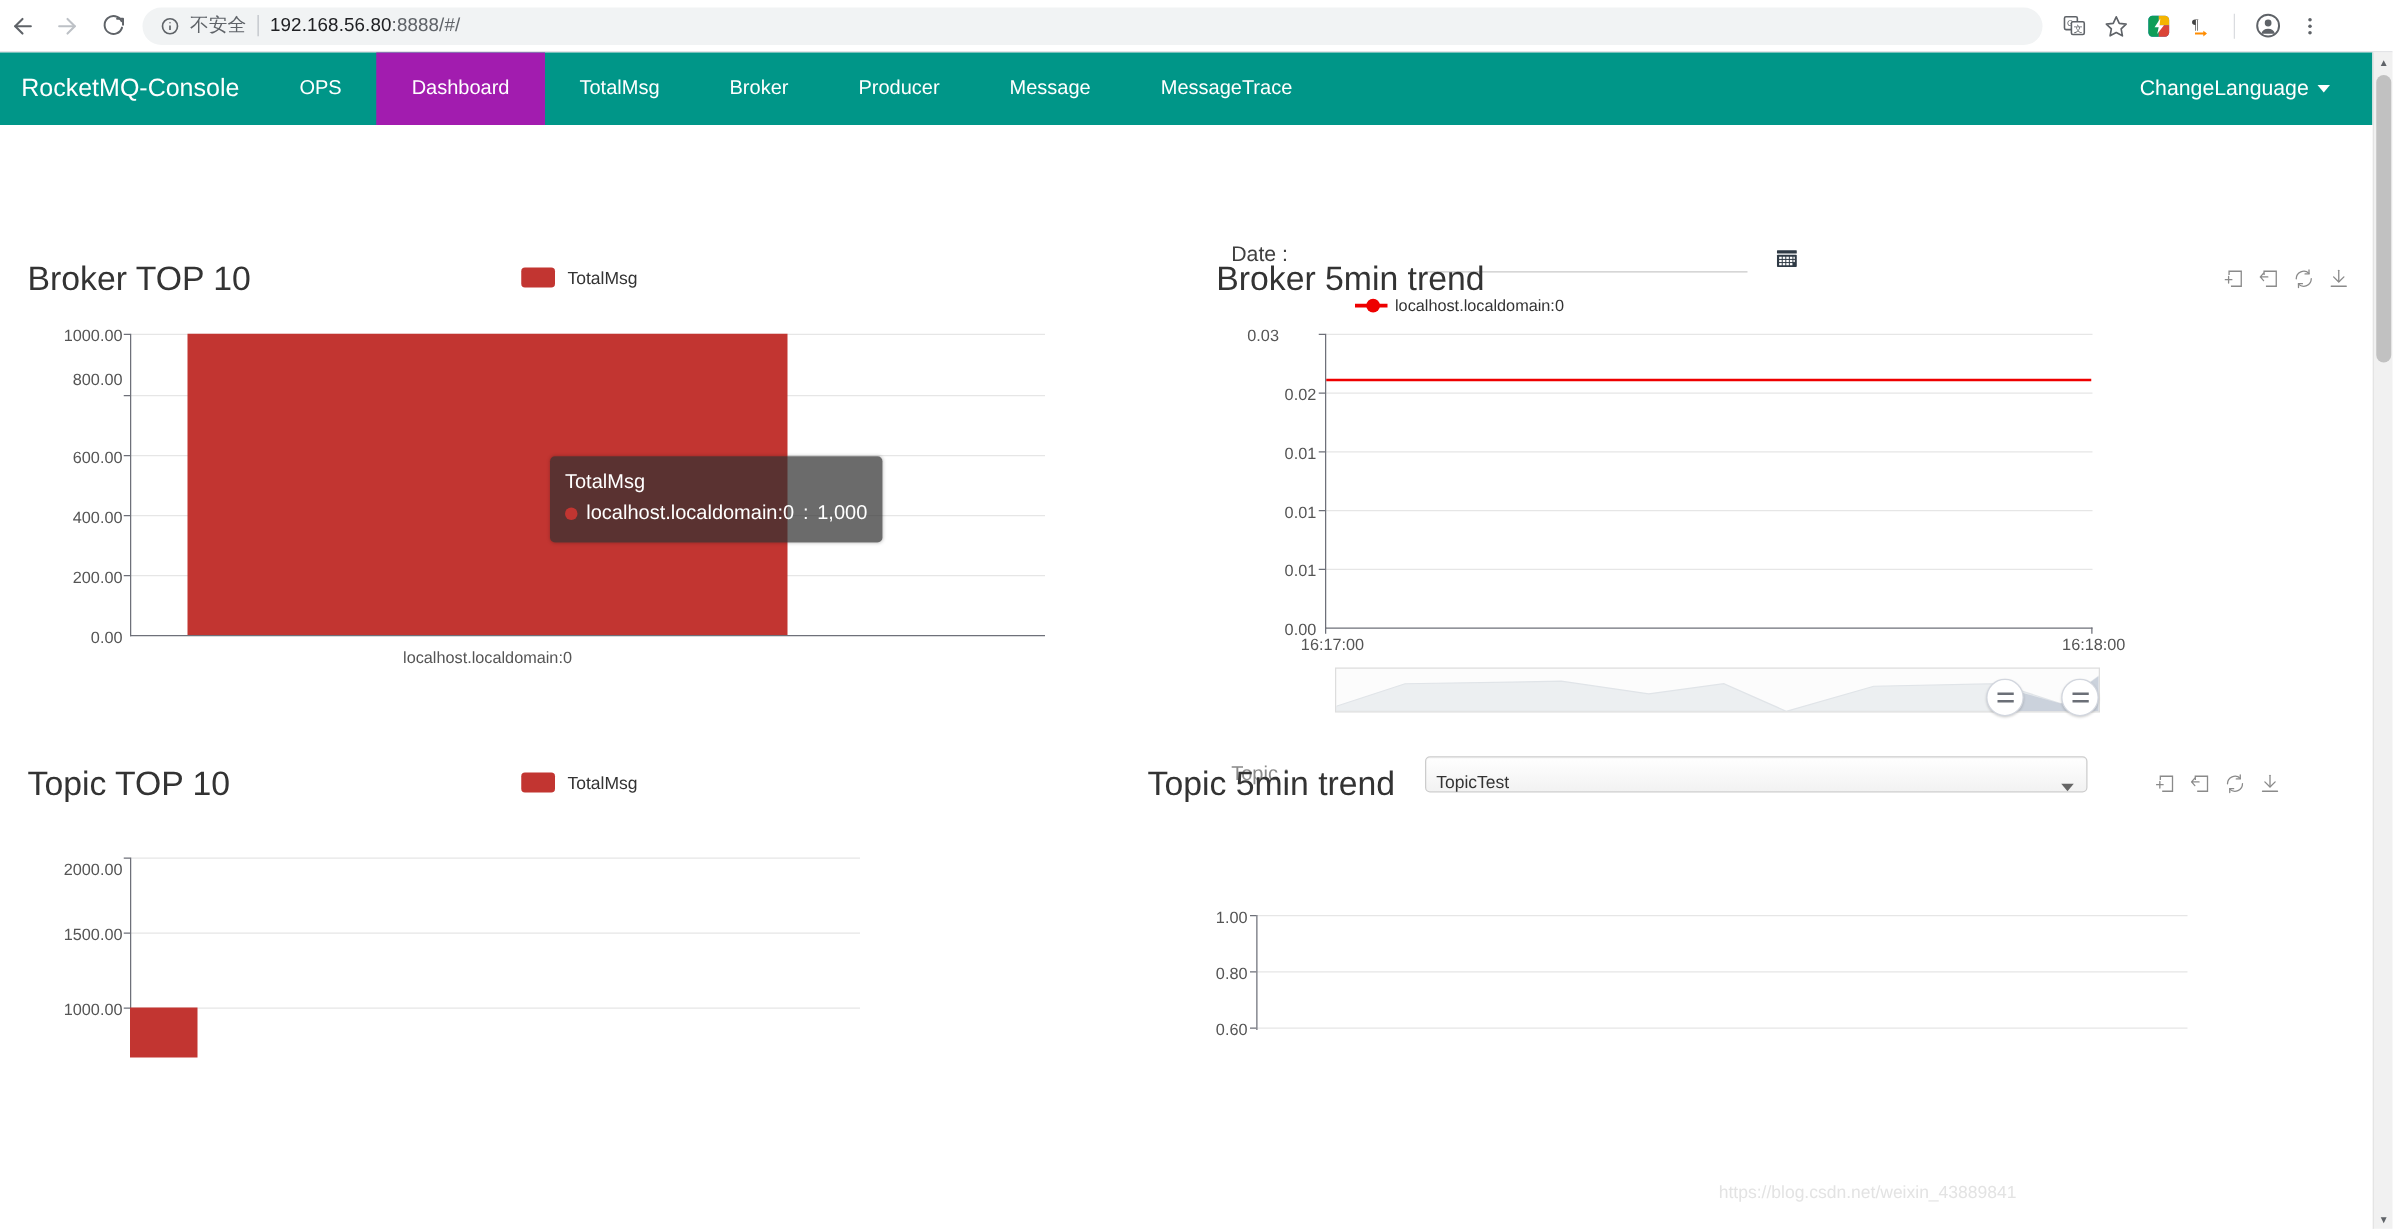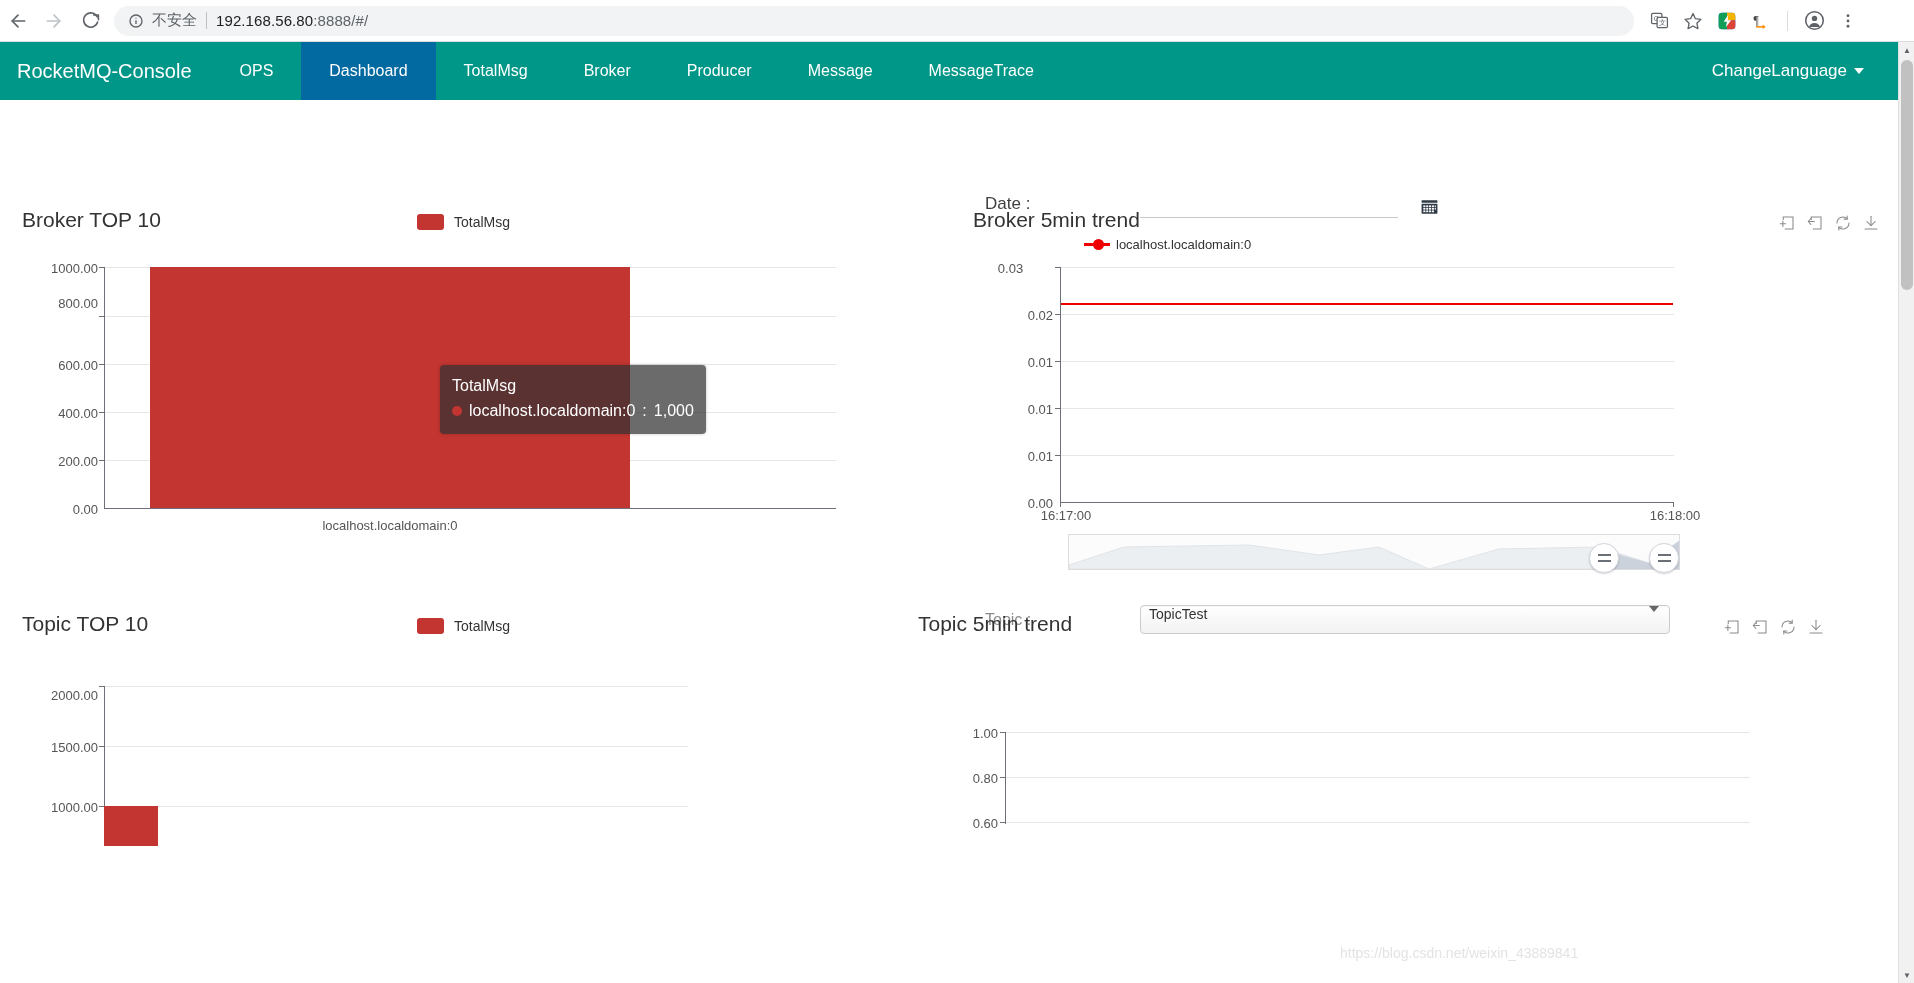--- a/index.html
+++ b/index.html
@@ -71,21 +71,21 @@
     color: #ffffff; font-size: 20px;
     white-space: nowrap;
   }
   .nav-item {
     display: flex; align-items: center;
     padding: 0 28px;
     color: #ffffff; font-size: 16px;
     white-space: nowrap;
     cursor: pointer;
   }
-  .nav-item.active { background: #0369a1; }
+  .nav-item.active { background: #a21caf; }
   .nav-spacer { flex: 1 1 auto; }
   .nav-lang {
     display: flex; align-items: center; gap: 7px;
     padding: 0 34px 0 20px;
     color: #ffffff; font-size: 17px; white-space: nowrap;
   }
   .caret-down {
     width: 0; height: 0;
     border-left: 5px solid transparent;
     border-right: 5px solid transparent;
@@ -137,21 +137,21 @@
     font-family: "Liberation Sans", sans-serif;
   }
   .calendar-btn {
     margin-left: 22px; margin-bottom: 2px;
     color: #2f3a45; display: flex; align-items: center;
   }
 
   
   .panel { position: absolute; }
   .panel-title {
-    font-size: 21px; color: #333333;
+    font-size: 27px; color: #333333;
     font-weight: 400;
     white-space: nowrap;
   }
   .legend-bar {
     display: flex; align-items: center; gap: 10px;
   }
   .legend-swatch {
     width: 27px; height: 16px; border-radius: 3px;
     background: #c23531;
   }
@@ -242,36 +242,37 @@
   .topic-label {
     font-size: 16px; color: #8a8a8a;
     width: 155px;
   }
   .topic-select {
     width: 530px; height: 29px;
     border: 1px solid #cccccc; border-radius: 4px;
     background: linear-gradient(to bottom, #ffffff 0%, #f2f2f2 100%);
     font-size: 14px; color: #333333;
     padding: 0 8px;
-    display: flex; align-items: flex-start;
+    display: flex; align-items: flex-end;
     position: relative;
     box-shadow: inset 0 1px 1px rgba(0,0,0,0.03);
   }
   .topic-select .sel-caret {
     position: absolute; right: 10px;
     width: 0; height: 0;
     border-left: 5px solid transparent;
     border-right: 5px solid transparent;
     border-top: 6px solid #666666;
   }
 
   .watermark {
     position: absolute;
     font-size: 14px; color: #e3e3e3;
     white-space: nowrap;
+    margin-left: 35px;
   }
 </style>
 </head>
 <body>
 
 <div class="browser-bar">
   <div class="nav-btn" title="back">
     <svg width="20" height="20" viewBox="0 0 24 24" fill="none" stroke="currentColor" stroke-width="2" stroke-linecap="round" stroke-linejoin="round">
         <line x1="20" y1="12" x2="5" y2="12"></line>
         <polyline points="12 19 5 12 12 5"></polyline>

